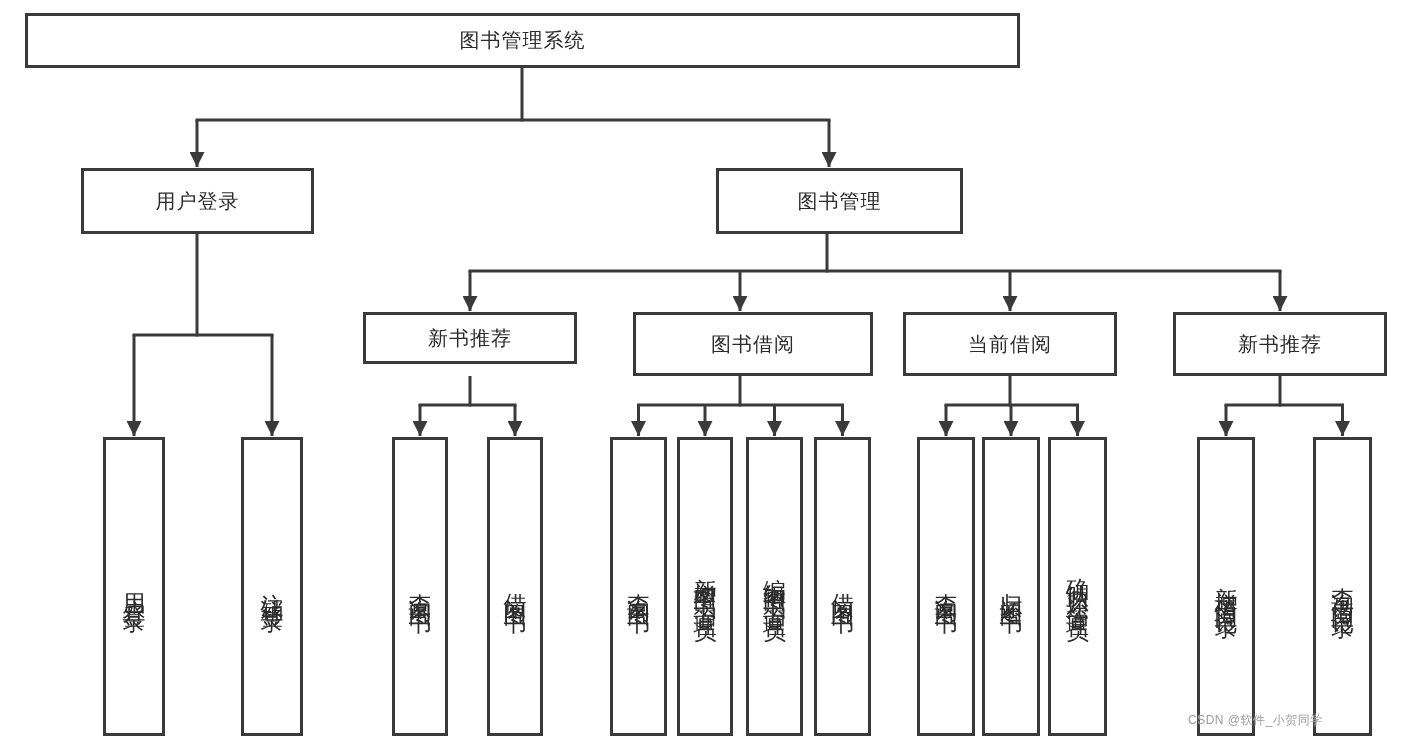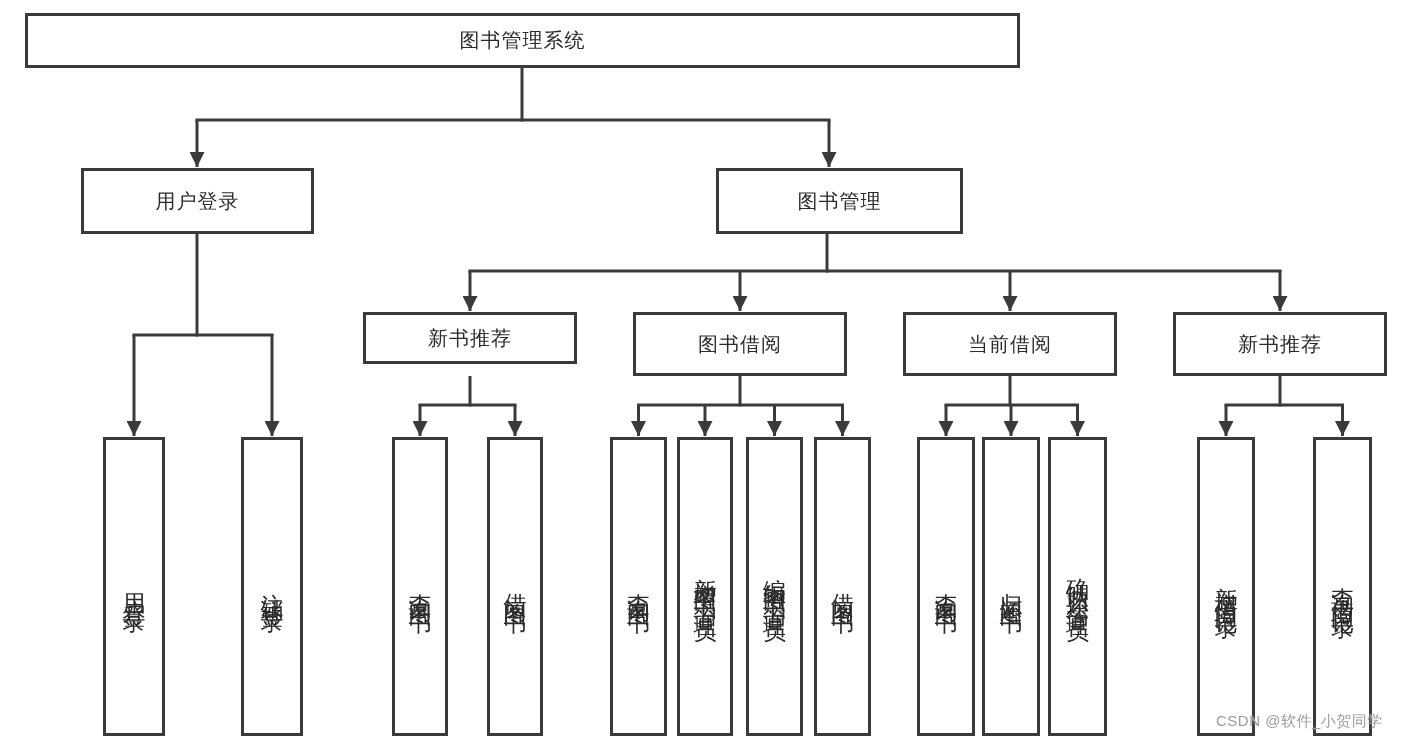--- a/index.html
+++ b/index.html
@@ -46,21 +46,21 @@
     line-height: 1;
     white-space: nowrap;
   }
   
   .n-root  { left: 25px;  top: 13px;  width: 995px; height: 55px; }
   
   .n-l2a   { left: 81px;  top: 168px; width: 233px; height: 66px; }
   .n-l2b   { left: 716px; top: 168px; width: 247px; height: 66px; }
   
   .n-l3a   { left: 363px;  top: 312px; width: 214px; height: 52px; }
-  .n-l3b   { left: 633px;  top: 312px; width: 214px; height: 64px; align-items: center; }
+  .n-l3b   { left: 633px;  top: 312px; width: 240px; height: 64px; align-items: center; }
   .n-l3c   { left: 903px;  top: 312px; width: 214px; height: 64px; justify-content: center; }
   .n-l3d   { left: 1173px; top: 312px; width: 214px; height: 64px; }
   
   .leaf    { top: 437px; height: 299px; }
   .lf-1  { left: 103px;  width: 62px; }
   .lf-2  { left: 241px;  width: 62px; }
   .lf-3  { left: 392px;  width: 56px; }
   .lf-4  { left: 487px;  width: 56px; }
   .lf-5  { left: 610px;  width: 57px; }
   .lf-6  { left: 677px;  width: 56px; }
@@ -68,27 +68,26 @@
   .lf-8  { left: 814px;  width: 57px; }
   .lf-9  { left: 917px;  width: 58px; }
   .lf-10 { left: 982px;  width: 58px; }
   .lf-11 { left: 1048px; width: 59px; }
   .lf-12 { left: 1197px; width: 58px; }
   .lf-13 { left: 1313px; width: 59px; }
   #watermark {
     position: absolute;
     left: 1188px;
     top: 712px;
-    font-size: 15px;
+    font-size: 12px;
     color: #9b9b9b;
     letter-spacing: 0.5px;
     white-space: nowrap;
     z-index: 5;
     text-shadow: 0 0 2px rgba(255,255,255,0.8);
-    margin-left: 28px;
   }
 </style>
 </head>
 <body>
 
 <div id="stage">
 
   <svg id="connectors" viewBox="0 0 1405 747" xmlns="http://www.w3.org/2000/svg">
     <defs>
       <marker id="arrow" viewBox="0 0 10 10" refX="10" refY="5" markerWidth="7" markerHeight="5" orient="auto">

